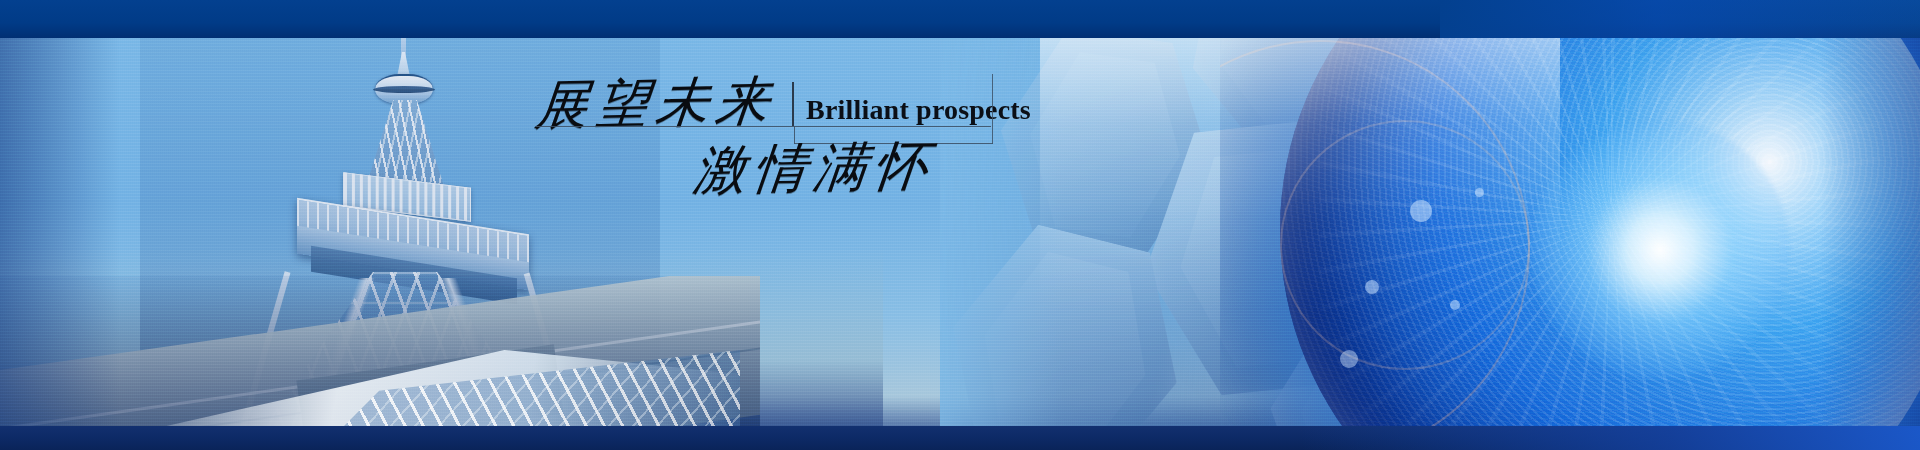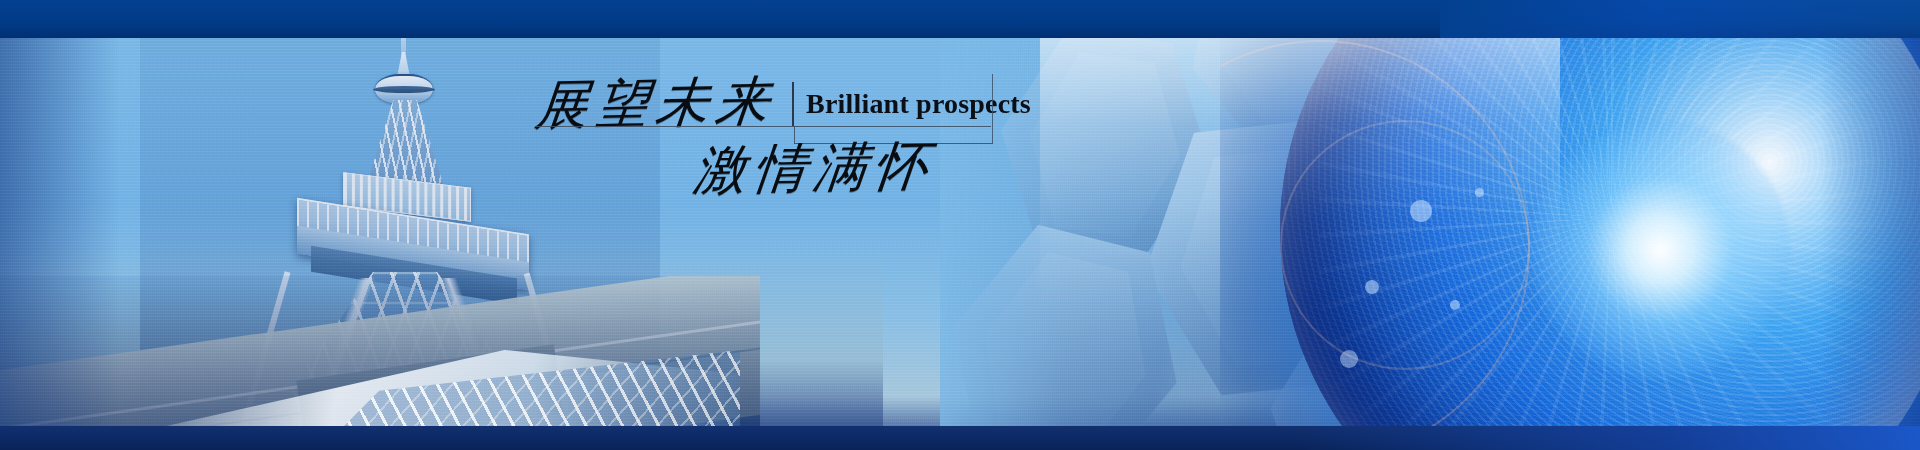--- a/index.html
+++ b/index.html
@@ -351,21 +351,21 @@
     flex:0 0 auto;
   }
   .en-main{
     font-family:"Liberation Serif", serif;
     font-size:28px;
     font-weight:700;
     color:#0b0f16;
     letter-spacing:.2px;
     white-space:nowrap;
     line-height:1;
-    margin-bottom:12px;
+    margin-bottom:6px;
   }
   .rules{
     position:absolute;left:0;top:68px;width:470px;height:22px;
   }
   .rule-a{
     position:absolute;left:0;top:0;width:455px;height:1px;background:#3d5268;opacity:.9;
   }
   .rule-b{
     position:absolute;left:258px;top:0;width:1px;height:18px;background:#3d5268;opacity:.9;
   }

